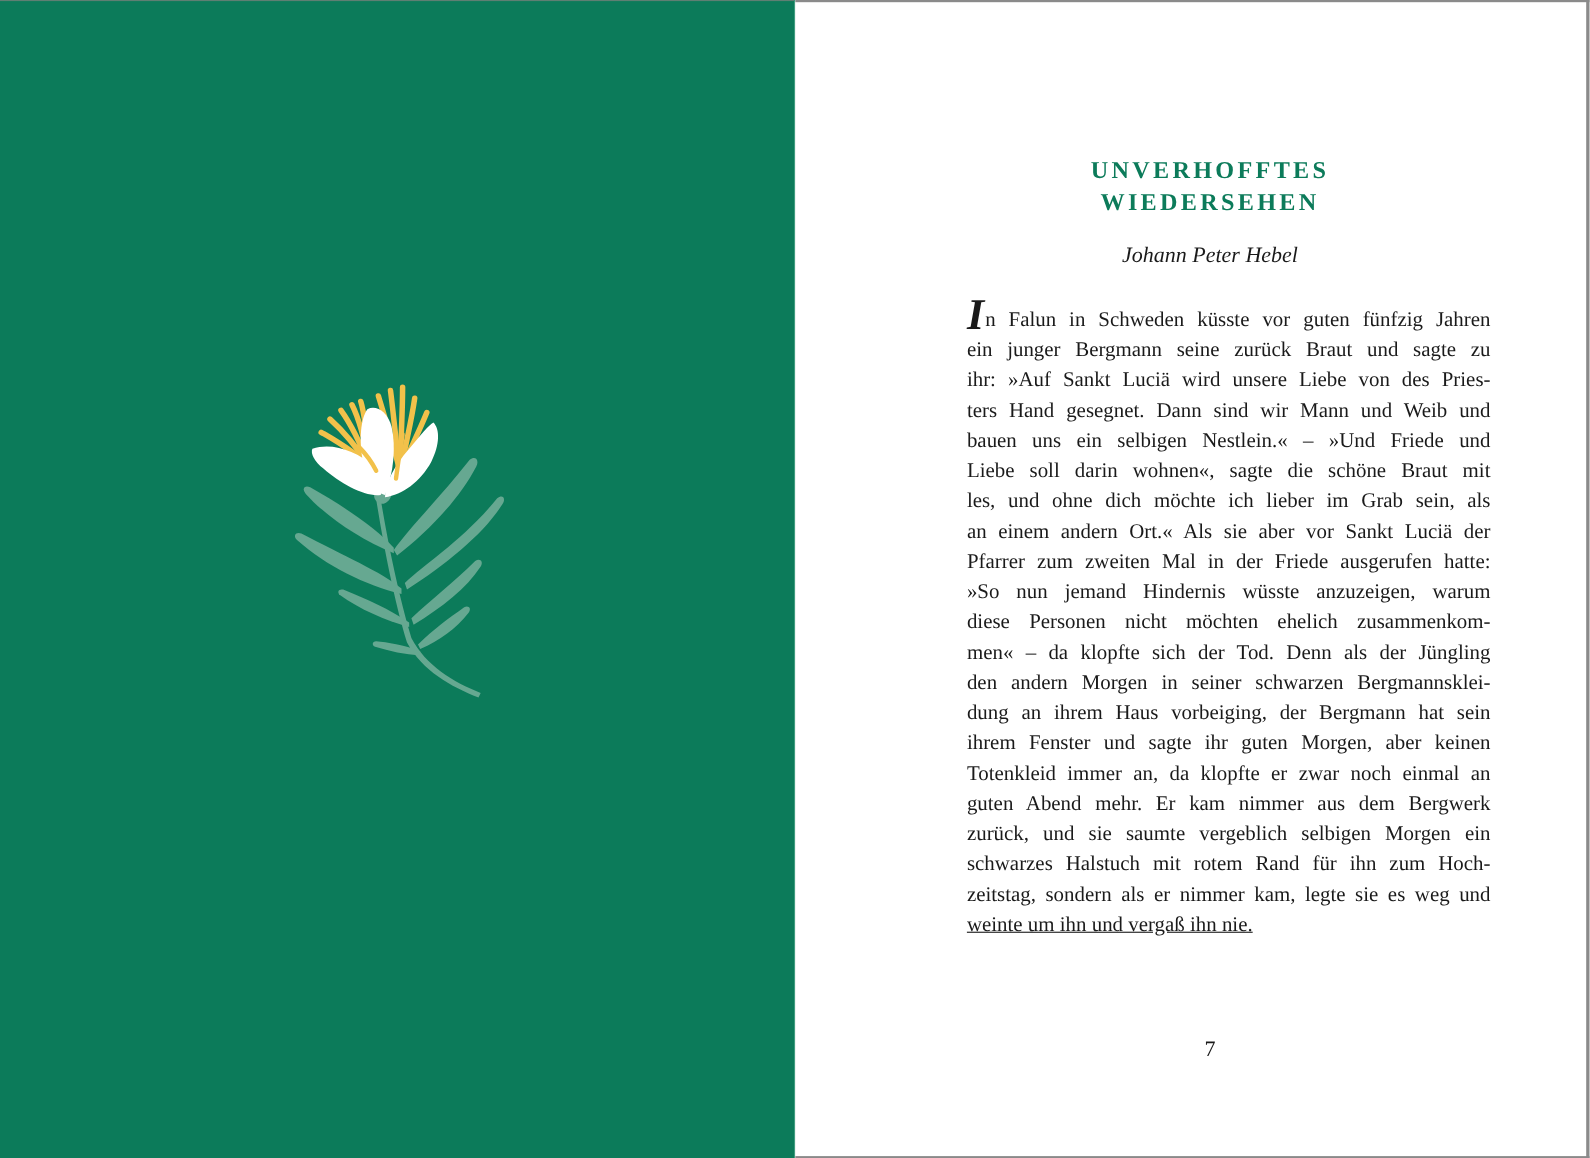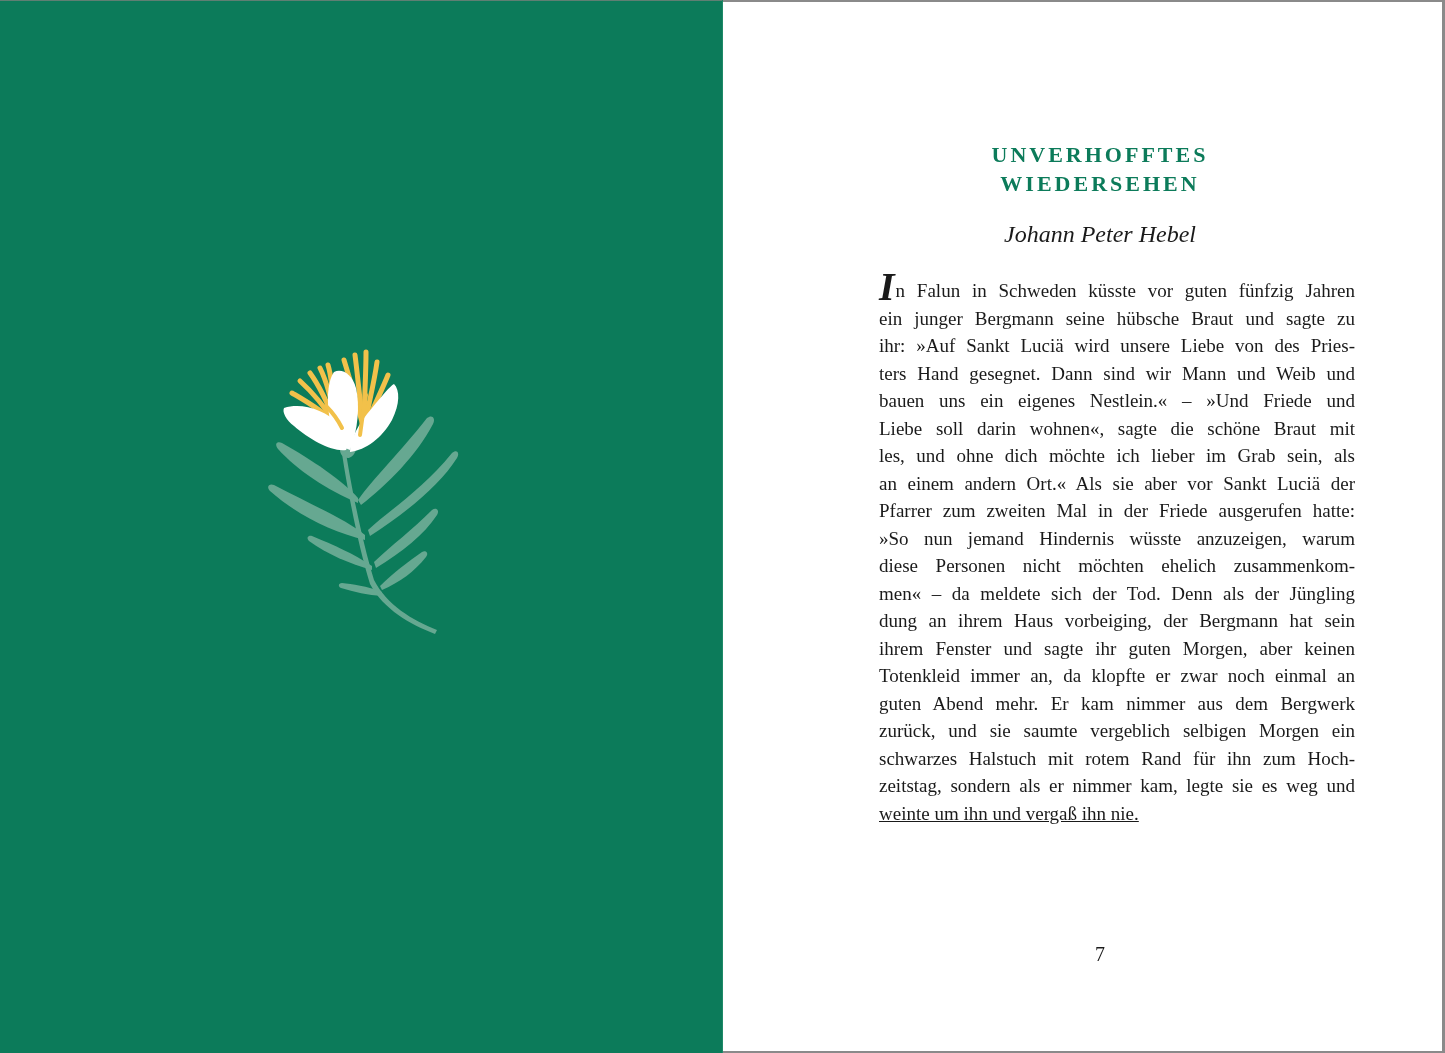--- a/index.html
+++ b/index.html
@@ -32,21 +32,21 @@
     position: absolute; left: 262px; top: 340px; width: 200px; height: 300px;
   }
   .title {
     position: absolute; left: 860px; width: 480px; top: 140px;
     text-align: center; color: #0c7b5a;
     font-weight: bold; font-size: 22px; letter-spacing: 3px; line-height: 29px;
   }
   .title div { white-space: nowrap; text-align: center; }
   .author {
     position: absolute; left: 860px; width: 480px; top: 221px;
-    text-align: center; font-style: italic; font-size: 24px; color: #1a1a1a;
+    text-align: center; font-style: italic; font-size: 20px; color: #1a1a1a;
   }
   .body-text {
     position: absolute; left: 861px; top: 277px; width: 476px;
     font-size: 19px; line-height: 27.5px; color: #1a1a1a; margin-left: 18px;
   }
   .line {
     display: block; height: 27.5px; white-space: nowrap;
     text-align: justify; text-align-last: justify;
   }
   .line.last { text-align-last: left; text-decoration: underline; }
@@ -119,31 +119,32 @@
 
   <div class="title">
     <div>UNVERHOFFTES</div>
     <div>WIEDERSEHEN</div>
   </div>
 
   <div class="author">Johann Peter Hebel</div>
 
   <div class="body-text">
     <span class="line"><span class="dropcap">I</span><span>n Falun in Schweden küsste vor guten fünfzig Jahren</span></span>
-    <span class="line">ein junger Bergmann seine hübsche Braut und sagte zu</span>
+    <span class="line">ein junger Bergmann seine zurück Braut und sagte zu</span>
     <span class="line">ihr: »Auf Sankt Luciä wird unsere Liebe von des Pries-</span>
     <span class="line">ters Hand gesegnet. Dann sind wir Mann und Weib und</span>
-    <span class="line">bauen uns ein eigenes Nestlein.« – »Und Friede und</span>
+    <span class="line">bauen uns ein selbigen Nestlein.« – »Und Friede und</span>
     <span class="line">Liebe soll darin wohnen«, sagte die schöne Braut mit</span>
     <span class="line">les, und ohne dich möchte ich lieber im Grab sein, als</span>
     <span class="line">an einem andern Ort.« Als sie aber vor Sankt Luciä der</span>
     <span class="line">Pfarrer zum zweiten Mal in der Friede ausgerufen hatte:</span>
     <span class="line">»So nun jemand Hindernis wüsste anzuzeigen, warum</span>
     <span class="line">diese Personen nicht möchten ehelich zusammenkom-</span>
-    <span class="line">men« – da meldete sich der Tod. Denn als der Jüngling</span>
+    <span class="line">men« – da klopfte sich der Tod. Denn als der Jüngling</span>
+    <span class="line">den andern Morgen in seiner schwarzen Bergmannsklei-</span>
     <span class="line">dung an ihrem Haus vorbeiging, der Bergmann hat sein</span>
     <span class="line">ihrem Fenster und sagte ihr guten Morgen, aber keinen</span>
     <span class="line">Totenkleid immer an, da klopfte er zwar noch einmal an</span>
     <span class="line">guten Abend mehr. Er kam nimmer aus dem Bergwerk</span>
     <span class="line">zurück, und sie saumte vergeblich selbigen Morgen ein</span>
     <span class="line">schwarzes Halstuch mit rotem Rand für ihn zum Hoch-</span>
     <span class="line">zeitstag, sondern als er nimmer kam, legte sie es weg und</span>
     <span class="line last">weinte um ihn und vergaß ihn nie.</span>
   </div>
 

